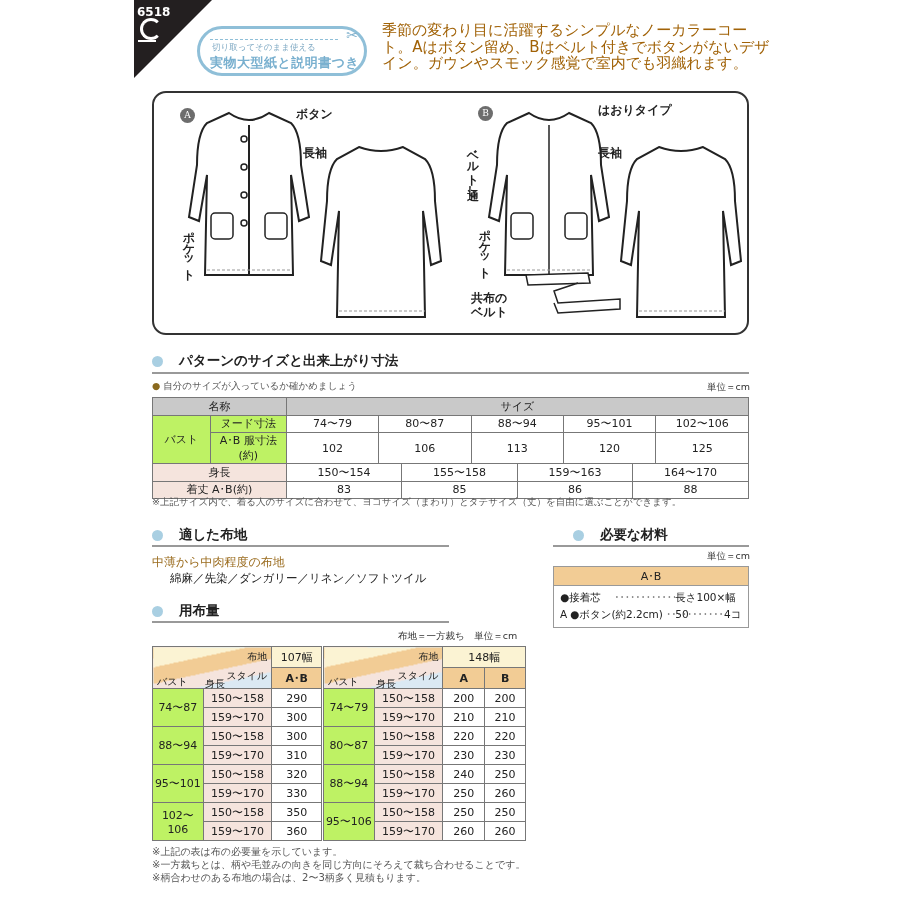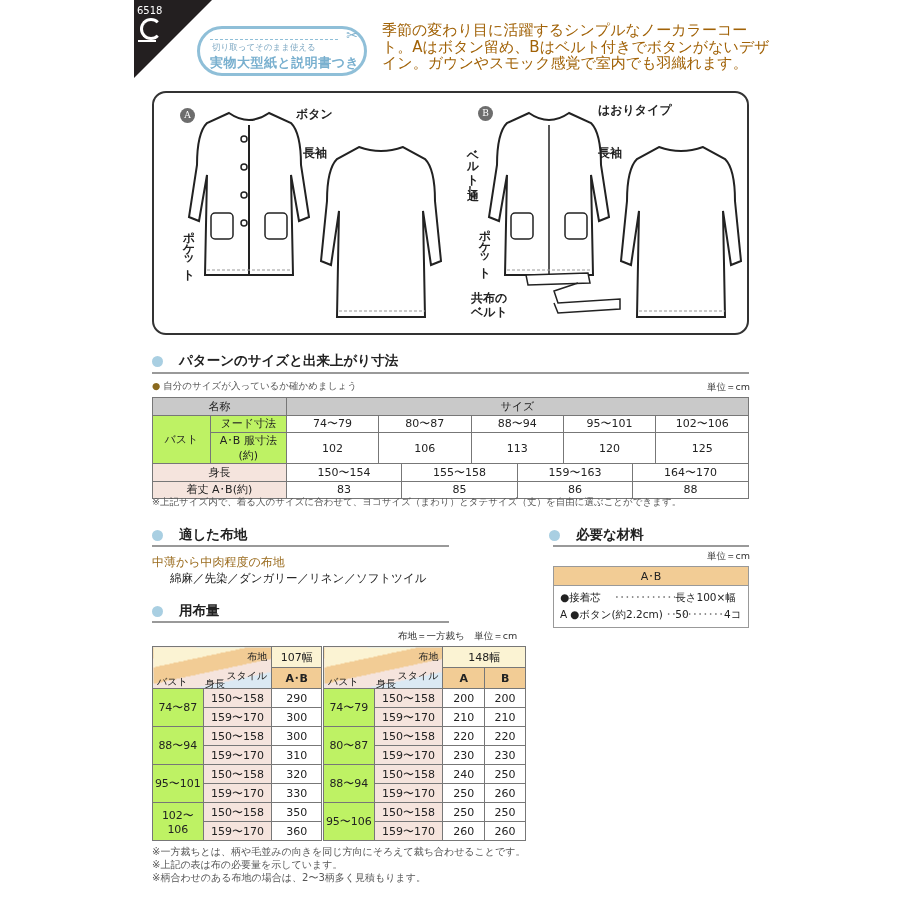--- a/index.html
+++ b/index.html
@@ -1,18 +1,18 @@
 <!DOCTYPE html>
 <html><head>
 <meta charset="utf-8">
 <style>
 *{box-sizing:border-box;margin:0;padding:0}
 body{width:900px;height:900px;background:#fff;font-family:"DejaVu Sans","Liberation Sans",sans-serif;color:#222;position:relative;overflow:hidden}
 .corner{position:absolute;left:134px;top:0;width:0;height:0;border-top:78px solid #231f20;border-right:78px solid transparent}
-.corner-num{position:absolute;left:137px;top:5px;color:#fff;font-size:10px;font-weight:normal}
+.corner-num{position:absolute;left:137px;top:5px;color:#fff;font-size:12px;font-weight:bold}
 .corner-logo{position:absolute;left:140px;top:18px;width:22px;height:22px;border:3px solid #fff;border-radius:50%;border-right-color:transparent}
 .corner-logo:after{content:"";position:absolute;left:-5px;bottom:-5px;width:18px;height:2px;background:#fff}
 .badge{position:absolute;left:197px;top:26px;width:170px;height:50px;border:3px solid #8fbfd8;border-radius:26px}
 .badge-dash{position:absolute;left:10px;right:26px;top:10px;border-top:1.5px dashed #8fbfd8}
 .badge-scissors{position:absolute;right:6px;top:-2px;color:#7fb0cc;font-size:14px}
 .badge-small{position:absolute;left:12px;top:13px;font-size:8.5px;color:#7fa9c3}
 .badge-big{position:absolute;left:10px;top:25px;font-size:13px;font-weight:bold;color:#79b0cf;letter-spacing:0.5px}
 .intro{position:absolute;left:382px;top:22px;width:390px;font-size:15px;line-height:16.5px;color:#a16207}
 .illus{position:absolute;left:152px;top:91px;width:597px;height:244px;border:2.5px solid #333;border-radius:14px}
 .illus-div{position:absolute;left:296px;top:0;bottom:0}
@@ -162,21 +162,21 @@
 <div class="small" style="left:152px;top:496px">※上記サイズ内で、着る人のサイズに合わせて、ヨコサイズ（まわり）とタテサイズ（丈）を自由に選ぶことができます。</div>
 
 <div class="sec-title" style="left:152px;top:526px">
     <span class="dot"></span>
     <span>適した布地</span>
   </div>
 <div class="rule" style="left:152px;top:545px;width:297px"></div>
 <div class="fabric-orange" style="left:152px;top:554px">中薄から中肉程度の布地</div>
 <div class="fabric-list" style="left:170px;top:571px">綿麻／先染／ダンガリー／リネン／ソフトツイル</div>
 
-<div class="sec-title" style="left:549px;top:526px">
+<div class="sec-title" style="left:573px;top:526px">
     <span class="dot"></span>
     <span>必要な材料</span>
   </div>
 <div class="rule" style="left:553px;top:545px;width:196px"></div>
 <div class="unit" style="left:707px;top:550px">単位＝cm</div>
 <div class="mat-box">
   <div class="mat-head">A･B</div>
   <div class="mat-row" style="margin-top:3px">
     <span style="width:55px">●接着芯</span>
     <span style="color:#666;width:62px;overflow:hidden;white-space:nowrap">･･･････････････</span>
@@ -317,16 +317,16 @@
       </tr>
   <tr>
         <td class="h-pink">159〜170</td>
         <td>260</td>
         <td>260</td>
       </tr>
 </tbody>
   </table>
 
 <div class="notes">
+  <div>※上記の表は布の必要量を示しています。</div>
   <div>※一方裁ちとは、柄や毛並みの向きを同じ方向にそろえて裁ち合わせることです。</div>
-  <div>※上記の表は布の必要量を示しています。</div>
   <div>※柄合わせのある布地の場合は、2〜3柄多く見積もります。</div>
 </div>
 
 </body></html>

